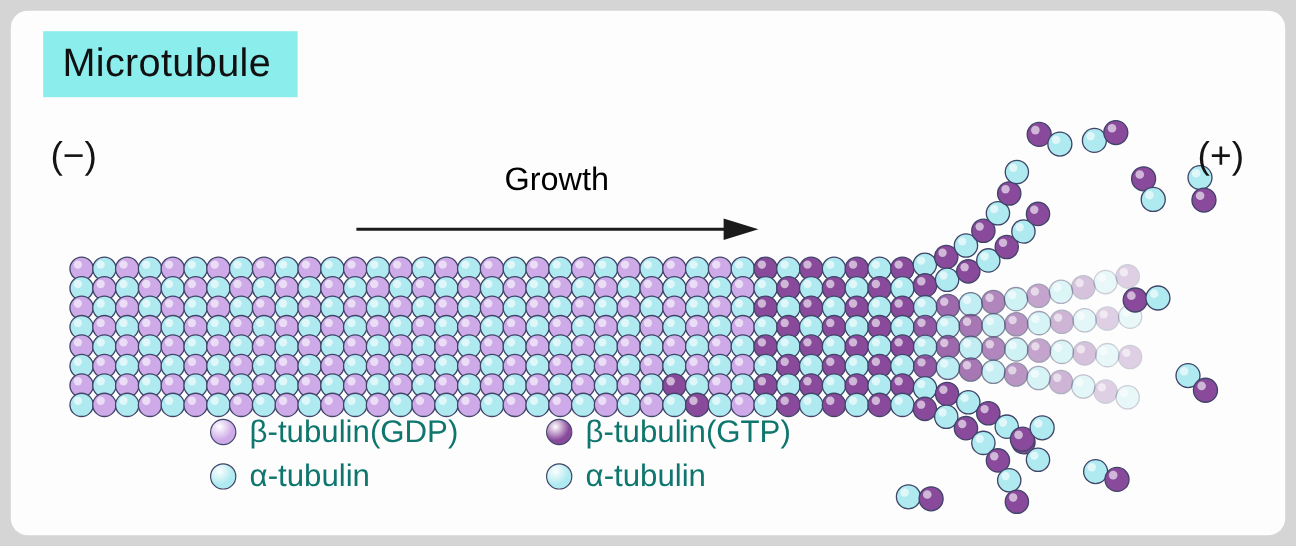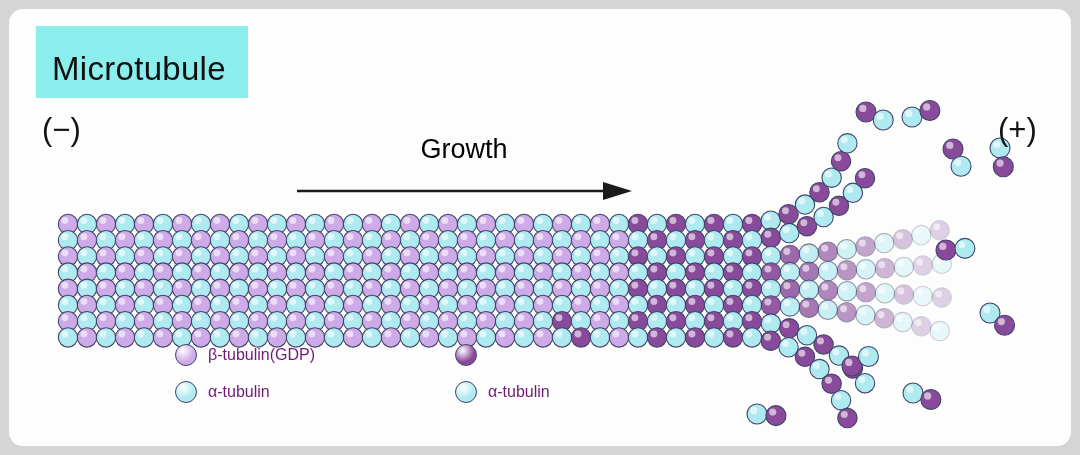--- a/index.html
+++ b/index.html
@@ -11,32 +11,32 @@
     overflow:hidden;
   }
   .panel{
     position:absolute;left:9px;top:9px;width:1062px;height:437px;
     background:#fdfdfd;border-radius:14px;
   }
   #mt-svg{position:absolute;left:0;top:0;width:1080px;height:455px;}
   .title-badge{
     position:absolute;left:36px;top:26px;
     color:#101010;font-size:33px;font-weight:400;
-    padding:24px 22px 10px 16px;letter-spacing:.3px;
+    padding:7px 22px 10px 16px;letter-spacing:.3px;
   }
   .end-label{position:absolute;font-size:31px;color:#141414;}
   .end-label.minus{left:42px;top:112px;}
   .end-label.plus{left:998px;top:112px;}
   .growth-label{
     position:absolute;left:464px;top:134px;transform:translateX(-50%);
     font-size:27px;color:#000000;
   }
   .legend-item{
     position:absolute;display:flex;align-items:center;gap:11px;
-    font-size:16px;color:#701a75;
+    font-size:26px;color:#0f766e;
   }
   .legend-item.i0{left:175px;top:344px;}
   .legend-item.i1{left:175px;top:381px;}
   .legend-item.i2{left:455px;top:344px;}
   .legend-item.i3{left:455px;top:381px;}
   .swatch{
     width:22px;height:22px;border-radius:50%;
     border:1.6px solid #3f4468;flex:0 0 auto;
   }
 </style>
@@ -1589,17 +1589,18 @@
 <div class="legend-item i0">
   <span class="swatch" style="background: radial-gradient(circle at 34% 28%, rgb(255, 255, 255) 0%, rgb(207, 170, 232) 58%, rgb(207, 170, 232) 100%); border-color: rgb(63, 68, 104);"></span>
   <span>β-tubulin(GDP)</span>
 </div>
 <div class="legend-item i1">
   <span class="swatch" style="background: radial-gradient(circle at 34% 28%, rgb(255, 255, 255) 0%, rgb(174, 234, 240) 58%, rgb(174, 234, 240) 100%); border-color: rgb(63, 68, 104);"></span>
   <span>α-tubulin</span>
 </div>
 <div class="legend-item i2">
   <span class="swatch" style="background: radial-gradient(circle at 34% 28%, rgb(255, 255, 255) 0%, rgb(138, 74, 156) 58%, rgb(138, 74, 156) 100%); border-color: rgb(63, 68, 104);"></span>
+  <span>β-tubulin(GTP)</span>
 </div>
 <div class="legend-item i3">
   <span class="swatch" style="background: radial-gradient(circle at 34% 28%, rgb(255, 255, 255) 0%, rgb(174, 234, 240) 58%, rgb(174, 234, 240) 100%); border-color: rgb(63, 68, 104);"></span>
   <span>α-tubulin</span>
 </div>
 
 </body></html>

